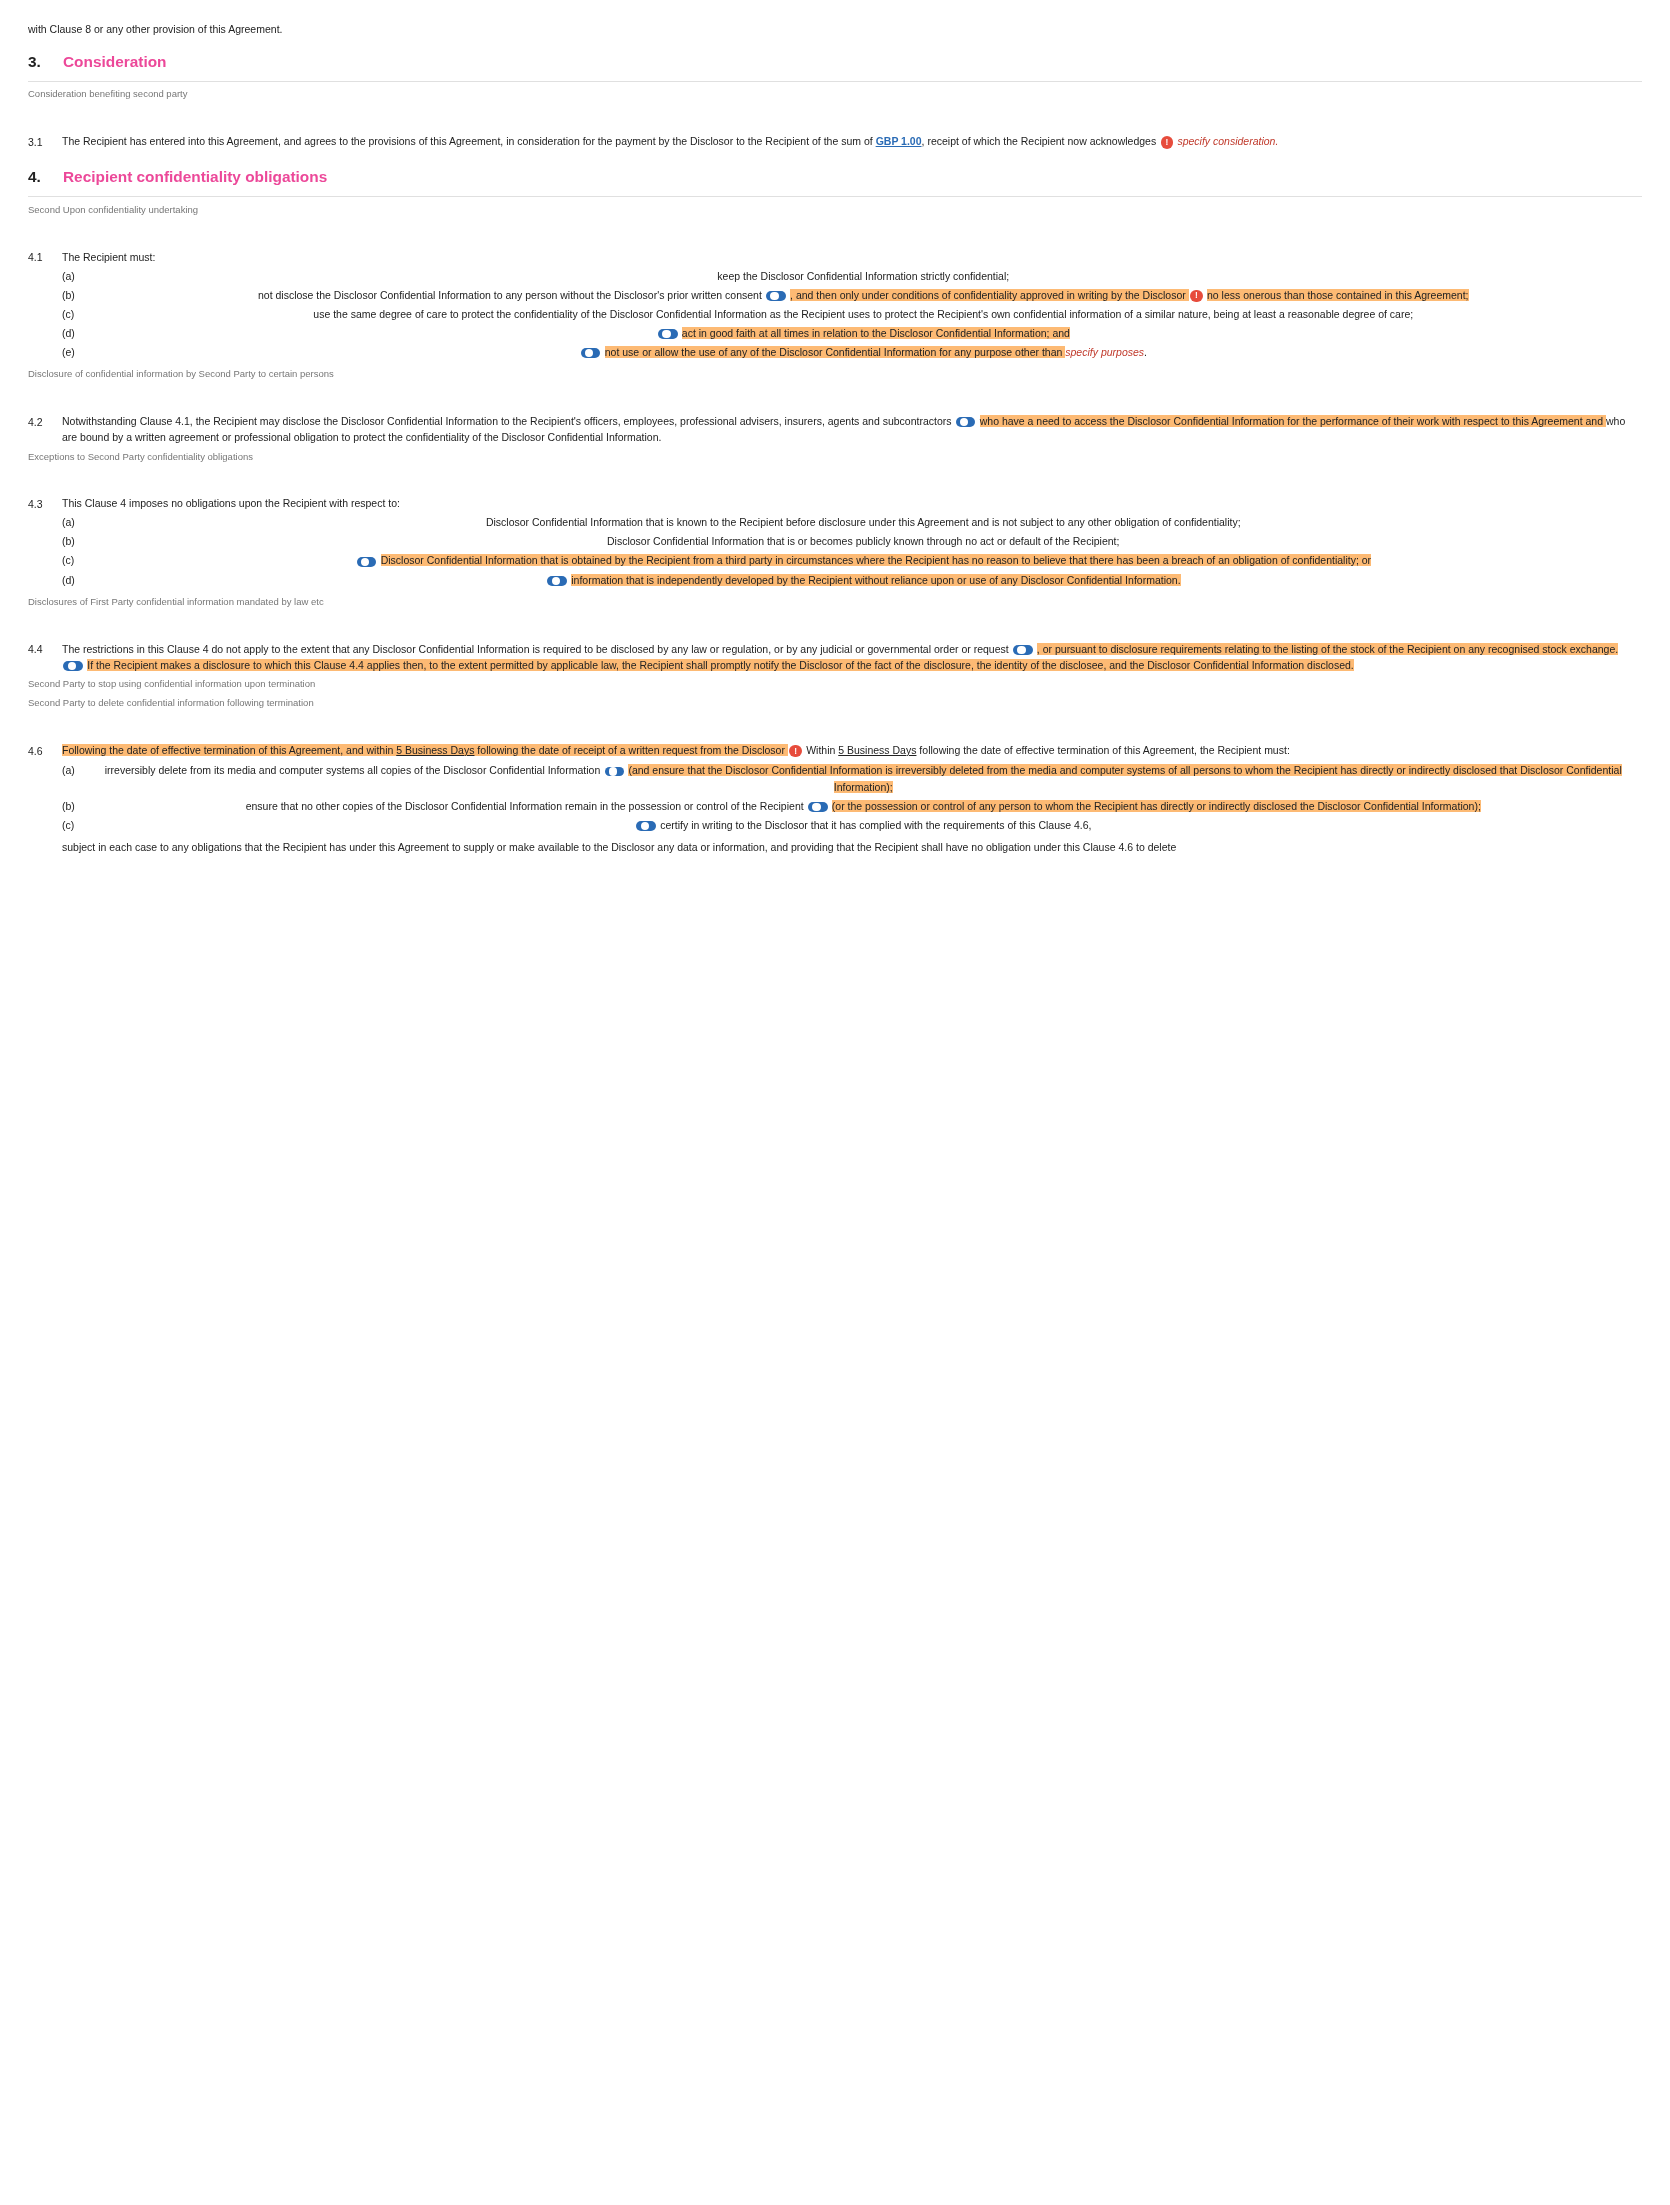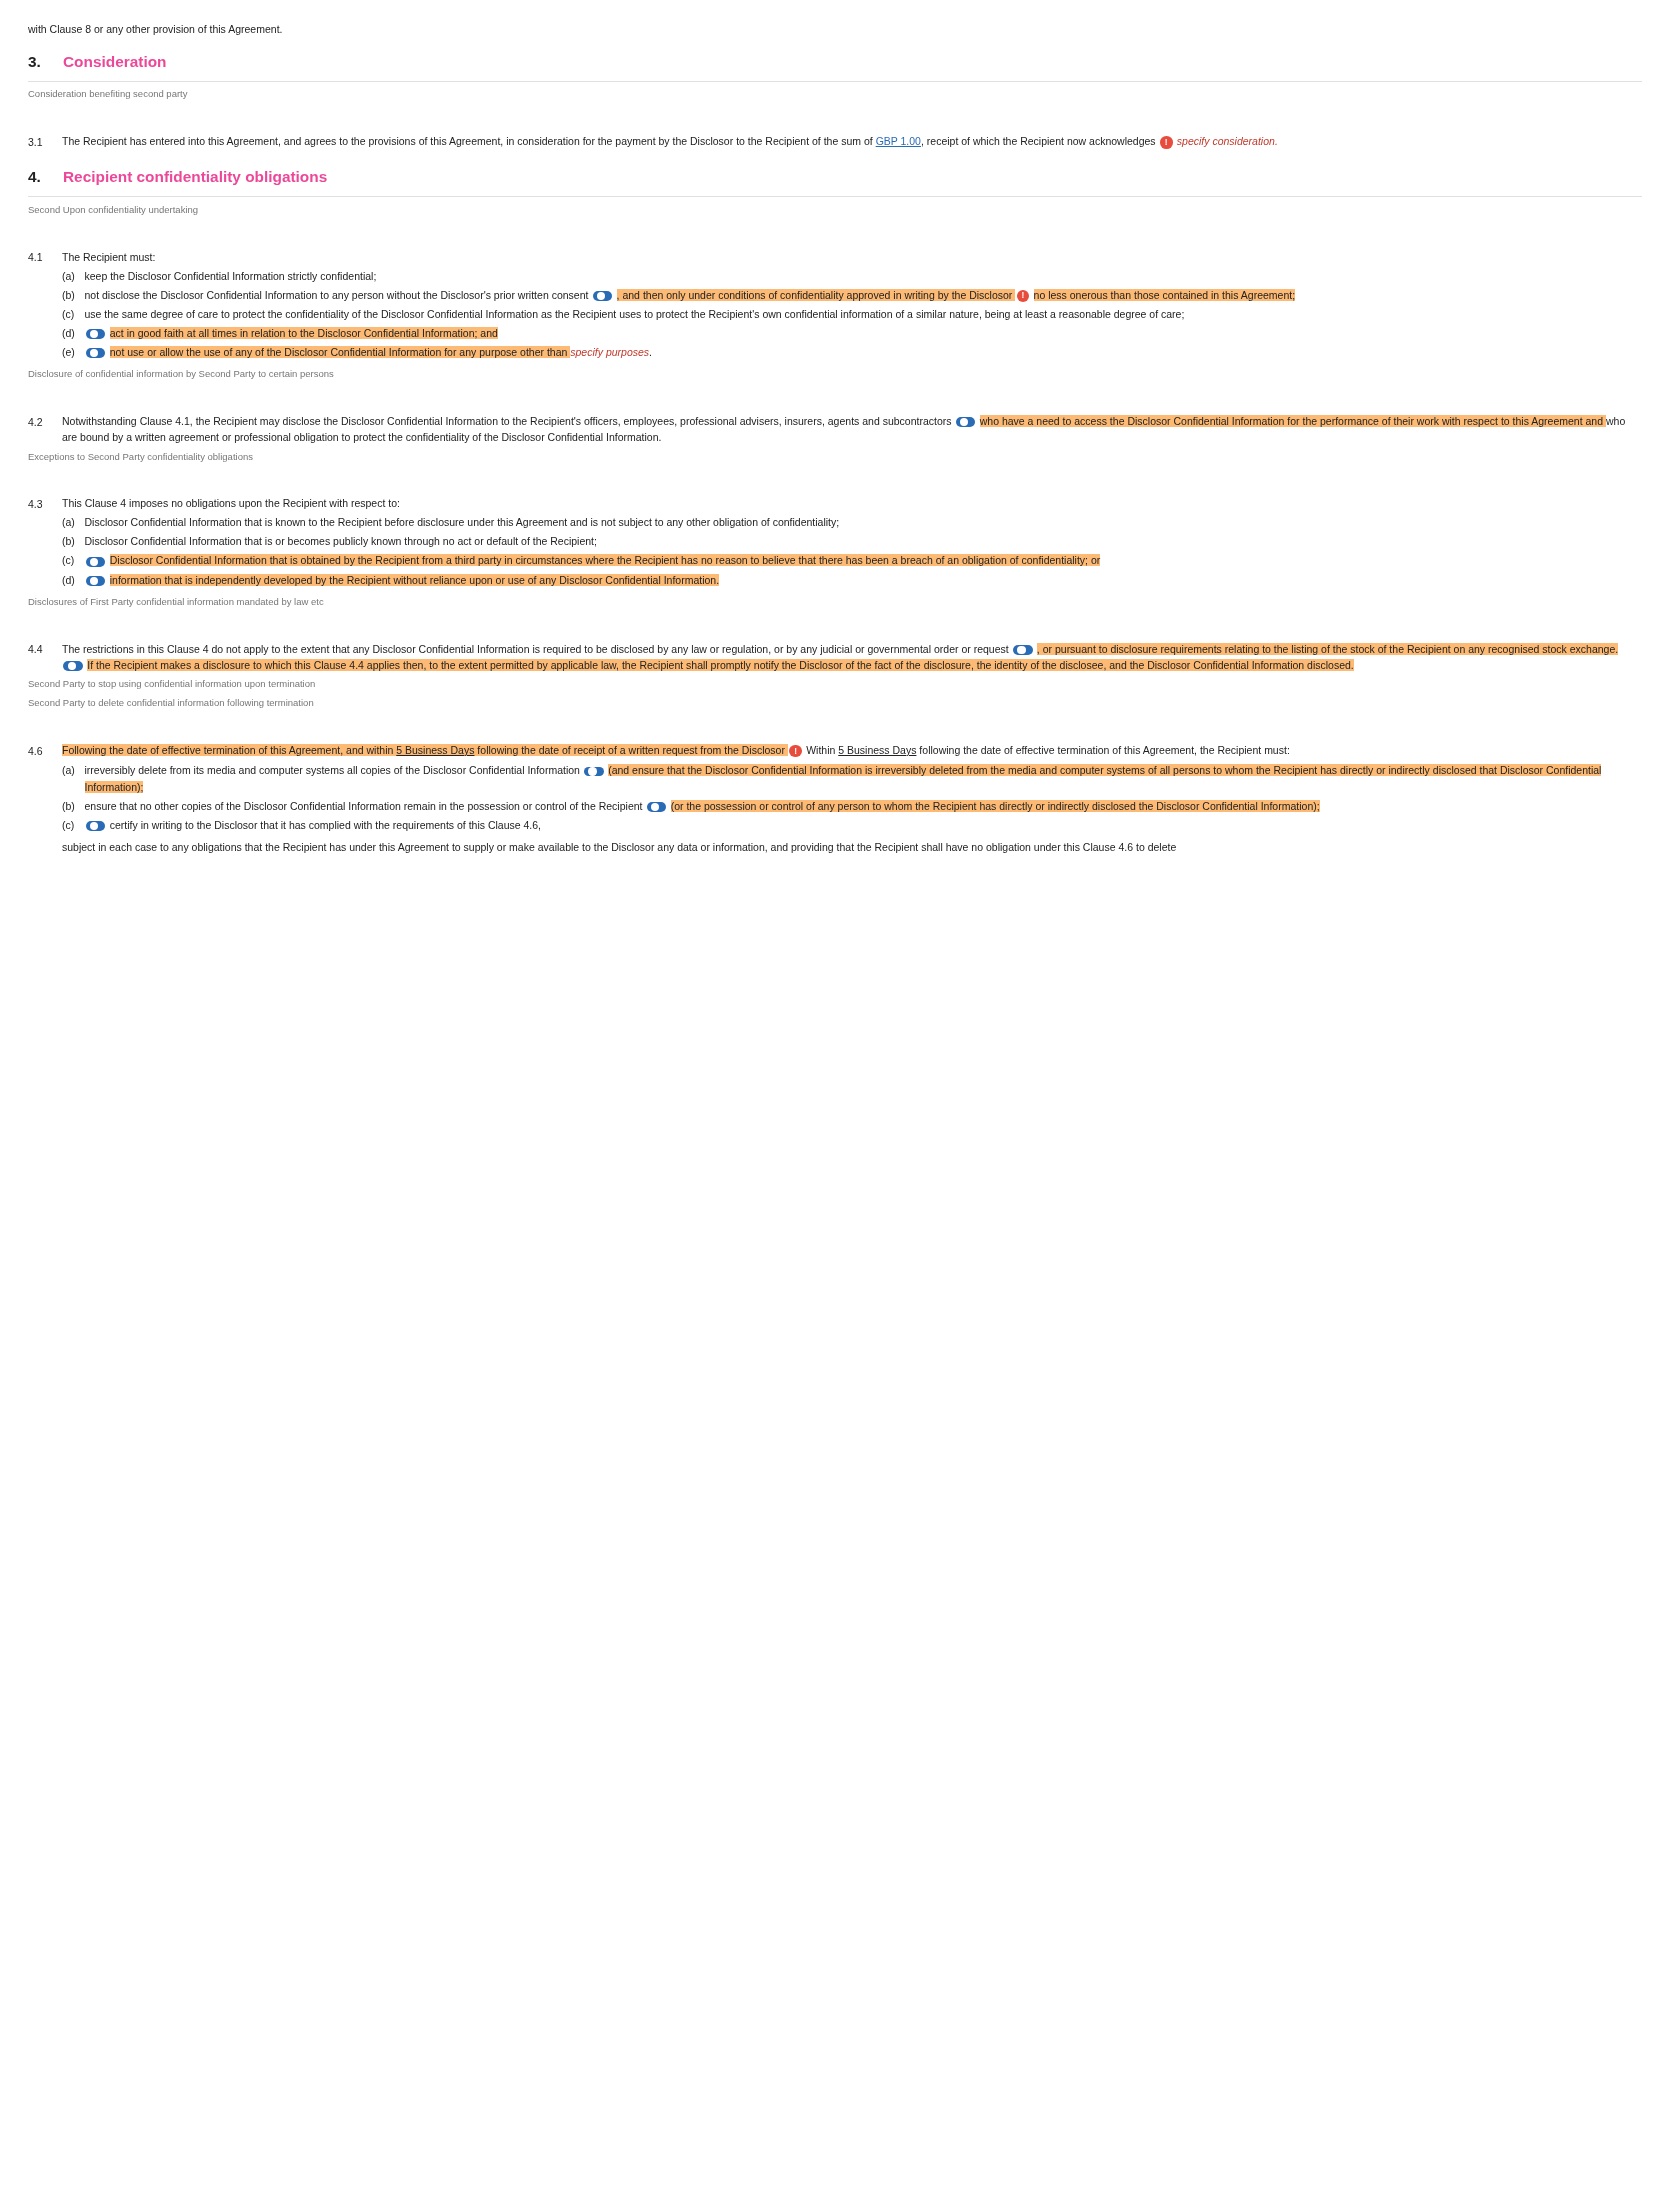--- a/index.html
+++ b/index.html
@@ -54,20 +54,21 @@
     .sub-list li {
       display: flex;
       margin-bottom: 2.8px;
     }
     .sub-label {
       min-width: 22.5px;
       font-size: 10.5px;
     }
     .sub-body {
       flex: 1;
+      text-align: center;
     }
     .highlight-blue {
       background-color: #fdba74;
     }
     .toggle {
       display: inline-flex;
       align-items: center;
       background: #2a6bb5;
       border-radius: 7px;
       padding: 0.7px 4.2px;
@@ -131,21 +132,21 @@
     <span class="section-title">Consideration</span>
   </div>
   <hr class="divider">
 
   <div class="clause-label">Consideration benefiting second party</div>
 
   <div class="clause-row">
     <div class="clause-num">3.1</div>
     <div class="clause-body">
       The Recipient has entered into this Agreement, and agrees to the provisions of this Agreement, in consideration for the payment by the Disclosor to the Recipient of the sum of
-      <span style="text-decoration: underline; color: #2a6bb5;">GBP 1.00</span>,
+      <span style="text-decoration: underline; color: #2a6bb5; font-weight: bold;">GBP 1.00</span>,
       receipt of which the Recipient now acknowledges
       <span class="error-icon">!</span>
       <span class="italic-red"> specify consideration.</span>
     </div>
   </div>
 
   <div class="section-header" style="margin-top:15.4px;">
     <span class="section-number">4.</span>
     <span class="section-title">Recipient confidentiality obligations</span>
   </div>

